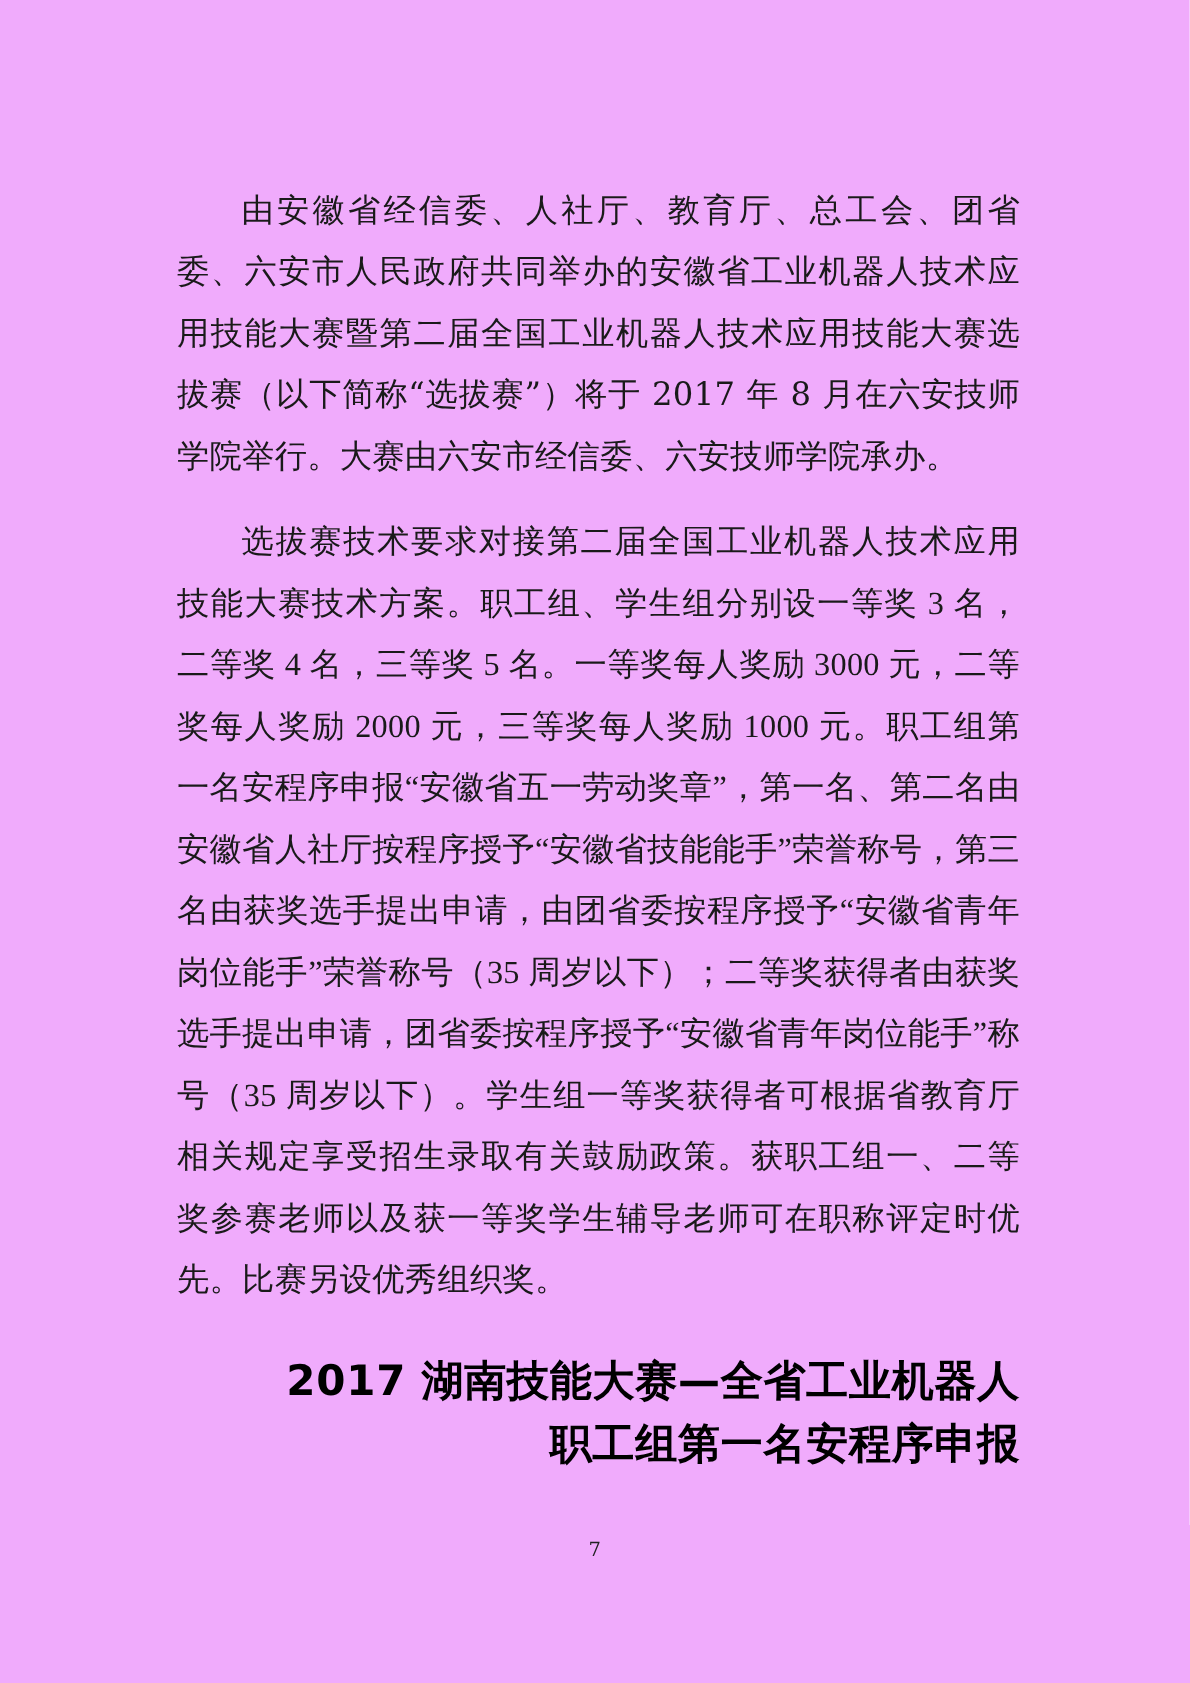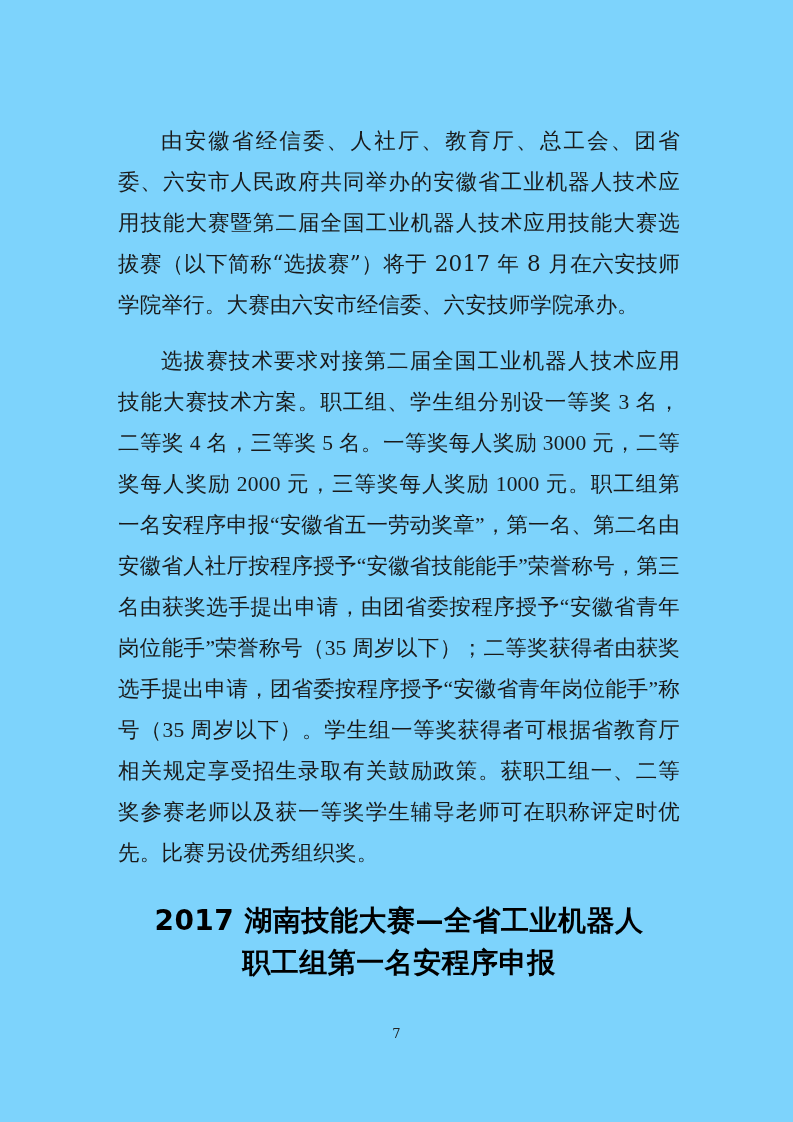--- a/index.html
+++ b/index.html
@@ -13,21 +13,21 @@
     position: relative;
     font-family: "DejaVu Serif", "Liberation Serif", serif;
     color: #1a1a1a;
     overflow: hidden;
   }
   .page {
     position: absolute;
     left: 0; top: 0;
     width: 793px;
     height: 1122px;
-    background: #7dd3fc;
+    background: #f0abfc;
   }
   .content {
     position: absolute;
     left: 118px;
     top: 120px;
     width: 562px;
   }
   .para {
     font-size: 21.5px;
     line-height: 41px;
@@ -41,21 +41,21 @@
   .para + .para {
     margin-top: 16px;
     font-family: Liberation Serif, serif;
   }
   .heading {
     margin-top: 26px;
     margin-bottom: 8px;
     font-size: 28px;
     line-height: 42px;
     font-weight: bold;
-    text-align: center;
+    text-align: right;
     font-family: "DejaVu Sans", "Liberation Sans", sans-serif;
     letter-spacing: 0.5px;
     color: #000;
   }
   .heading .line2 {
     display: block;
   }
   .para-last {
     margin-top: 16px;
   }

